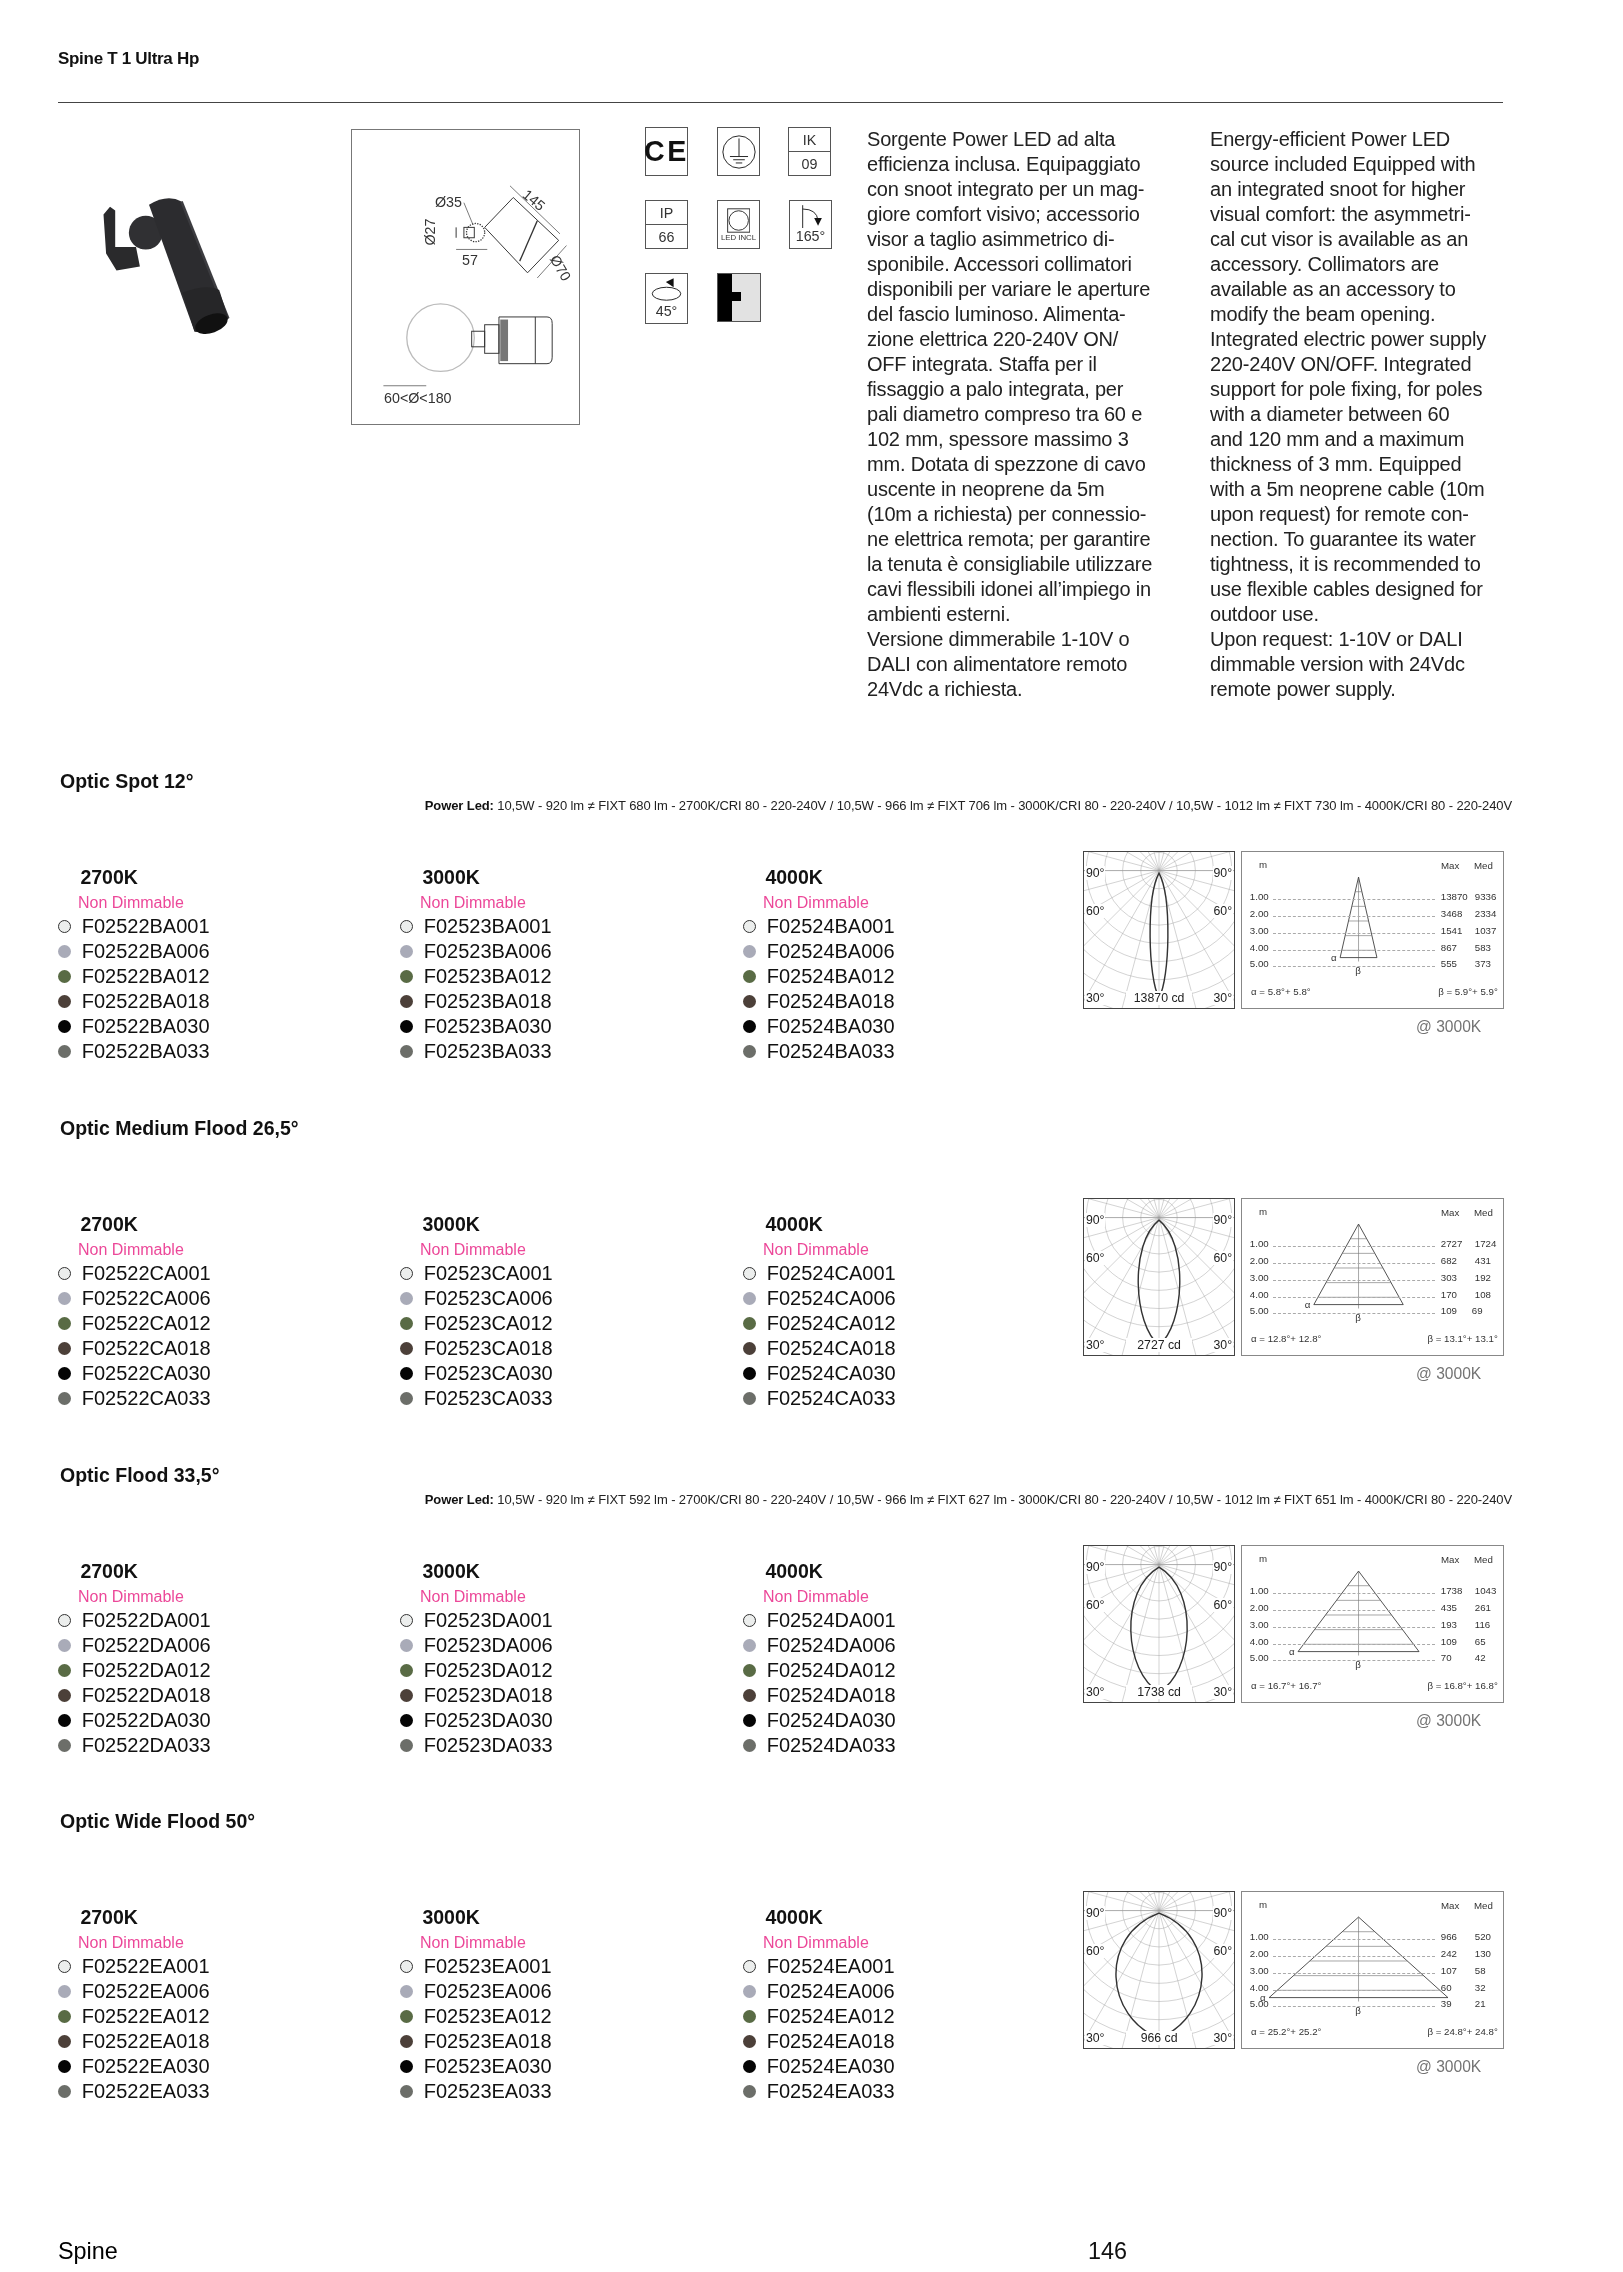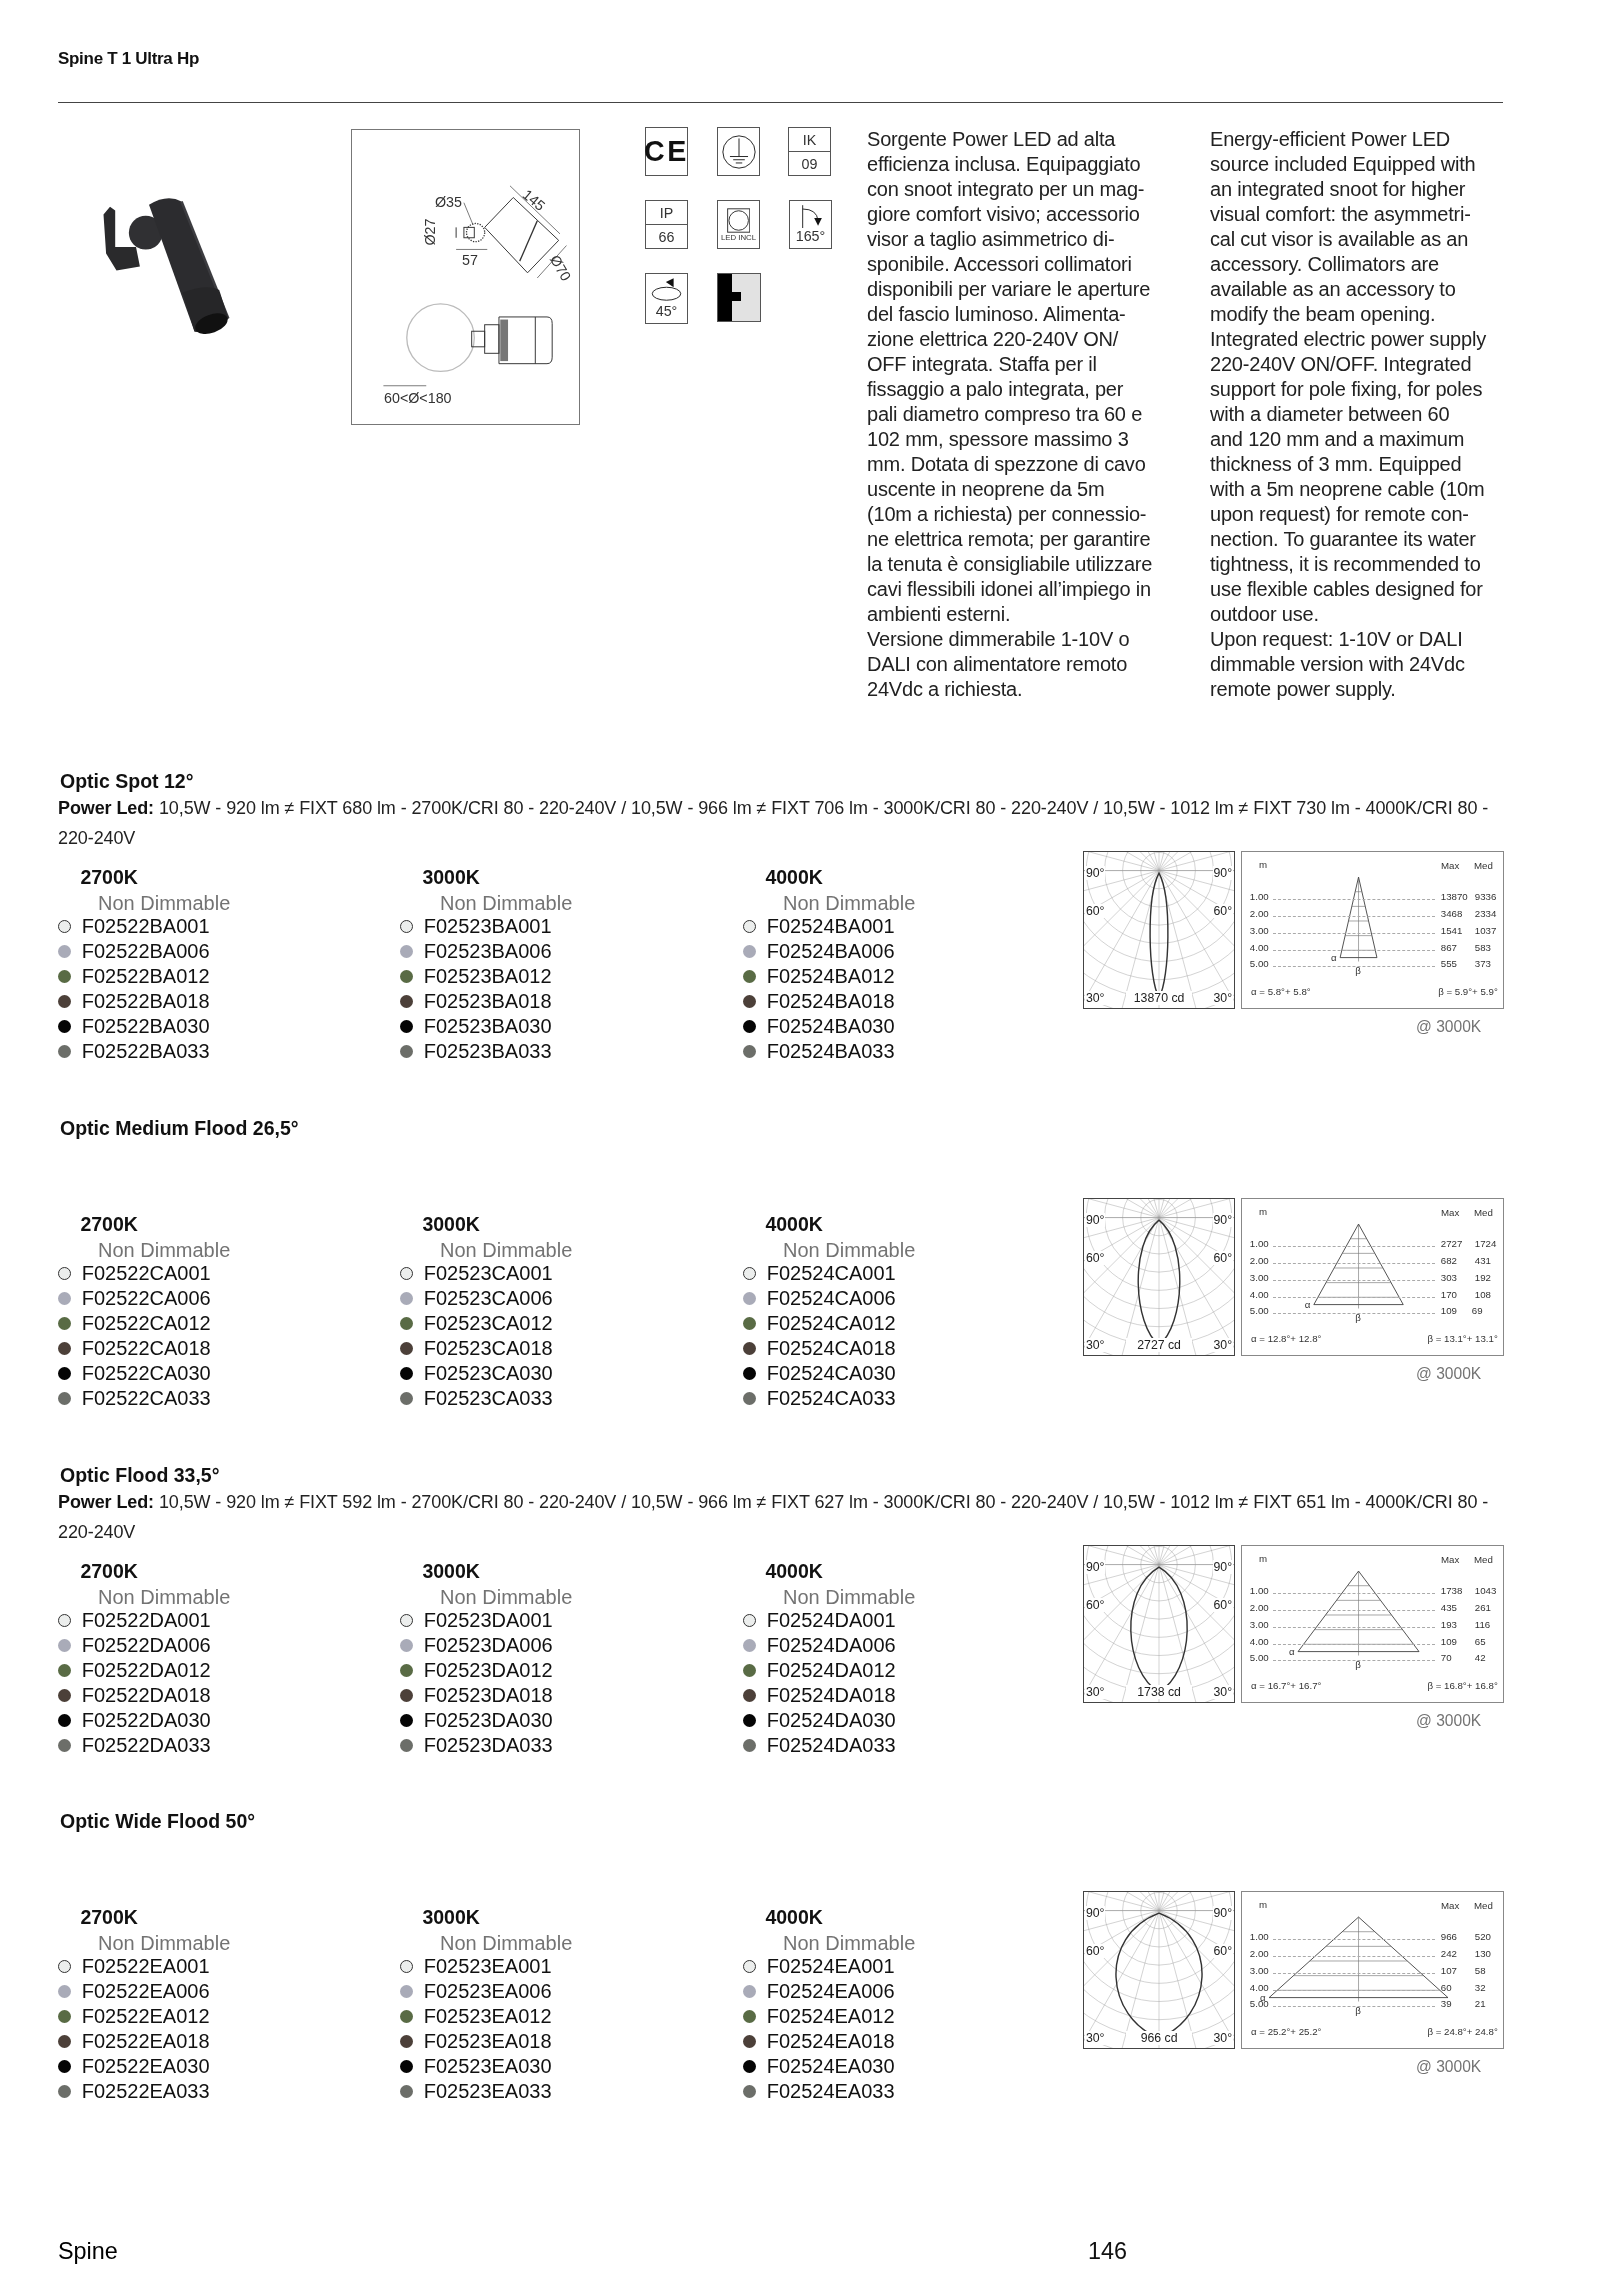--- a/index.html
+++ b/index.html
@@ -16,25 +16,25 @@
   .icon { position:absolute; width:43px; height:49px; border:1.3px solid #555; box-sizing:border-box; background:#fff;
           display:flex; flex-direction:column; align-items:center; justify-content:center; font-size:14.3px; color:#333; }
   .icon.split { justify-content:stretch; }
   .icon.split .top, .icon.split .bot { flex:1; width:100%; display:flex; align-items:center; justify-content:center; }
   .icon.split .top { border-bottom:1.3px solid #555; }
 
   .desc { top:127px; width:299px; font-size:20px; line-height:25px; color:#222; white-space:pre-line; letter-spacing:-0.2px; }
 
   .section { position:absolute; left:0; width:1623px; height:347px; }
   .sec-title { position:absolute; left:60px; top:0; font-size:19.5px; font-weight:bold; }
-  .power { position:absolute; left:58px; top:23px; width:1454px; font-size:18px; line-height:30px; color:#222; letter-spacing:-0.1px; }
+  .power { position:absolute; left:58px; top:23px; width:1454px; font-size:13px; line-height:25px; color:#222; letter-spacing:-0.1px;text-align:right; }
   .power b { color:#111; }
   .tcol { position:absolute; top:96px; width:325px; }
   .tcol .temp { margin-left:23.4px; font-size:19.5px; font-weight:bold; height:26px; }
-  .tcol .dim-label { margin-left:41px; font-size:20px; color:#737373; height:22px; line-height:22px; }
+  .tcol .dim-label { margin-left:21px; font-size:16px; color:#ec4899; height:22px; line-height:22px; }
   .tcol .code { height:25px; line-height:25px; font-size:20px; display:flex; align-items:center; }
   .dot { width:13px; height:13px; border-radius:50%; margin-right:10.4px; margin-left:1.3px; box-sizing:border-box; }
 
   .polar { position:absolute; left:1083px; top:81px; width:152px; height:158px; border:1.3px solid #444; box-sizing:border-box; overflow:hidden; background:#fff; }
   .polar .lab { position:absolute; font-size:12.3px; color:#222; background:#fff; padding:0 0.6px; }
   .ptable { position:absolute; left:1241px; top:81px; width:263px; height:158px; border:1.3px solid #888; box-sizing:border-box; background:#fff; }
   .ptable .t { position:absolute; font-size:9.7px; color:#333; }
   .ptable .row { position:absolute; left:7.8px; width:247px; height:13px; font-size:9.7px; color:#333; }
   .at3000 { position:absolute; left:1416px; top:248px; width:88px; text-align:left; font-size:15.6px; color:#737373; }
 

